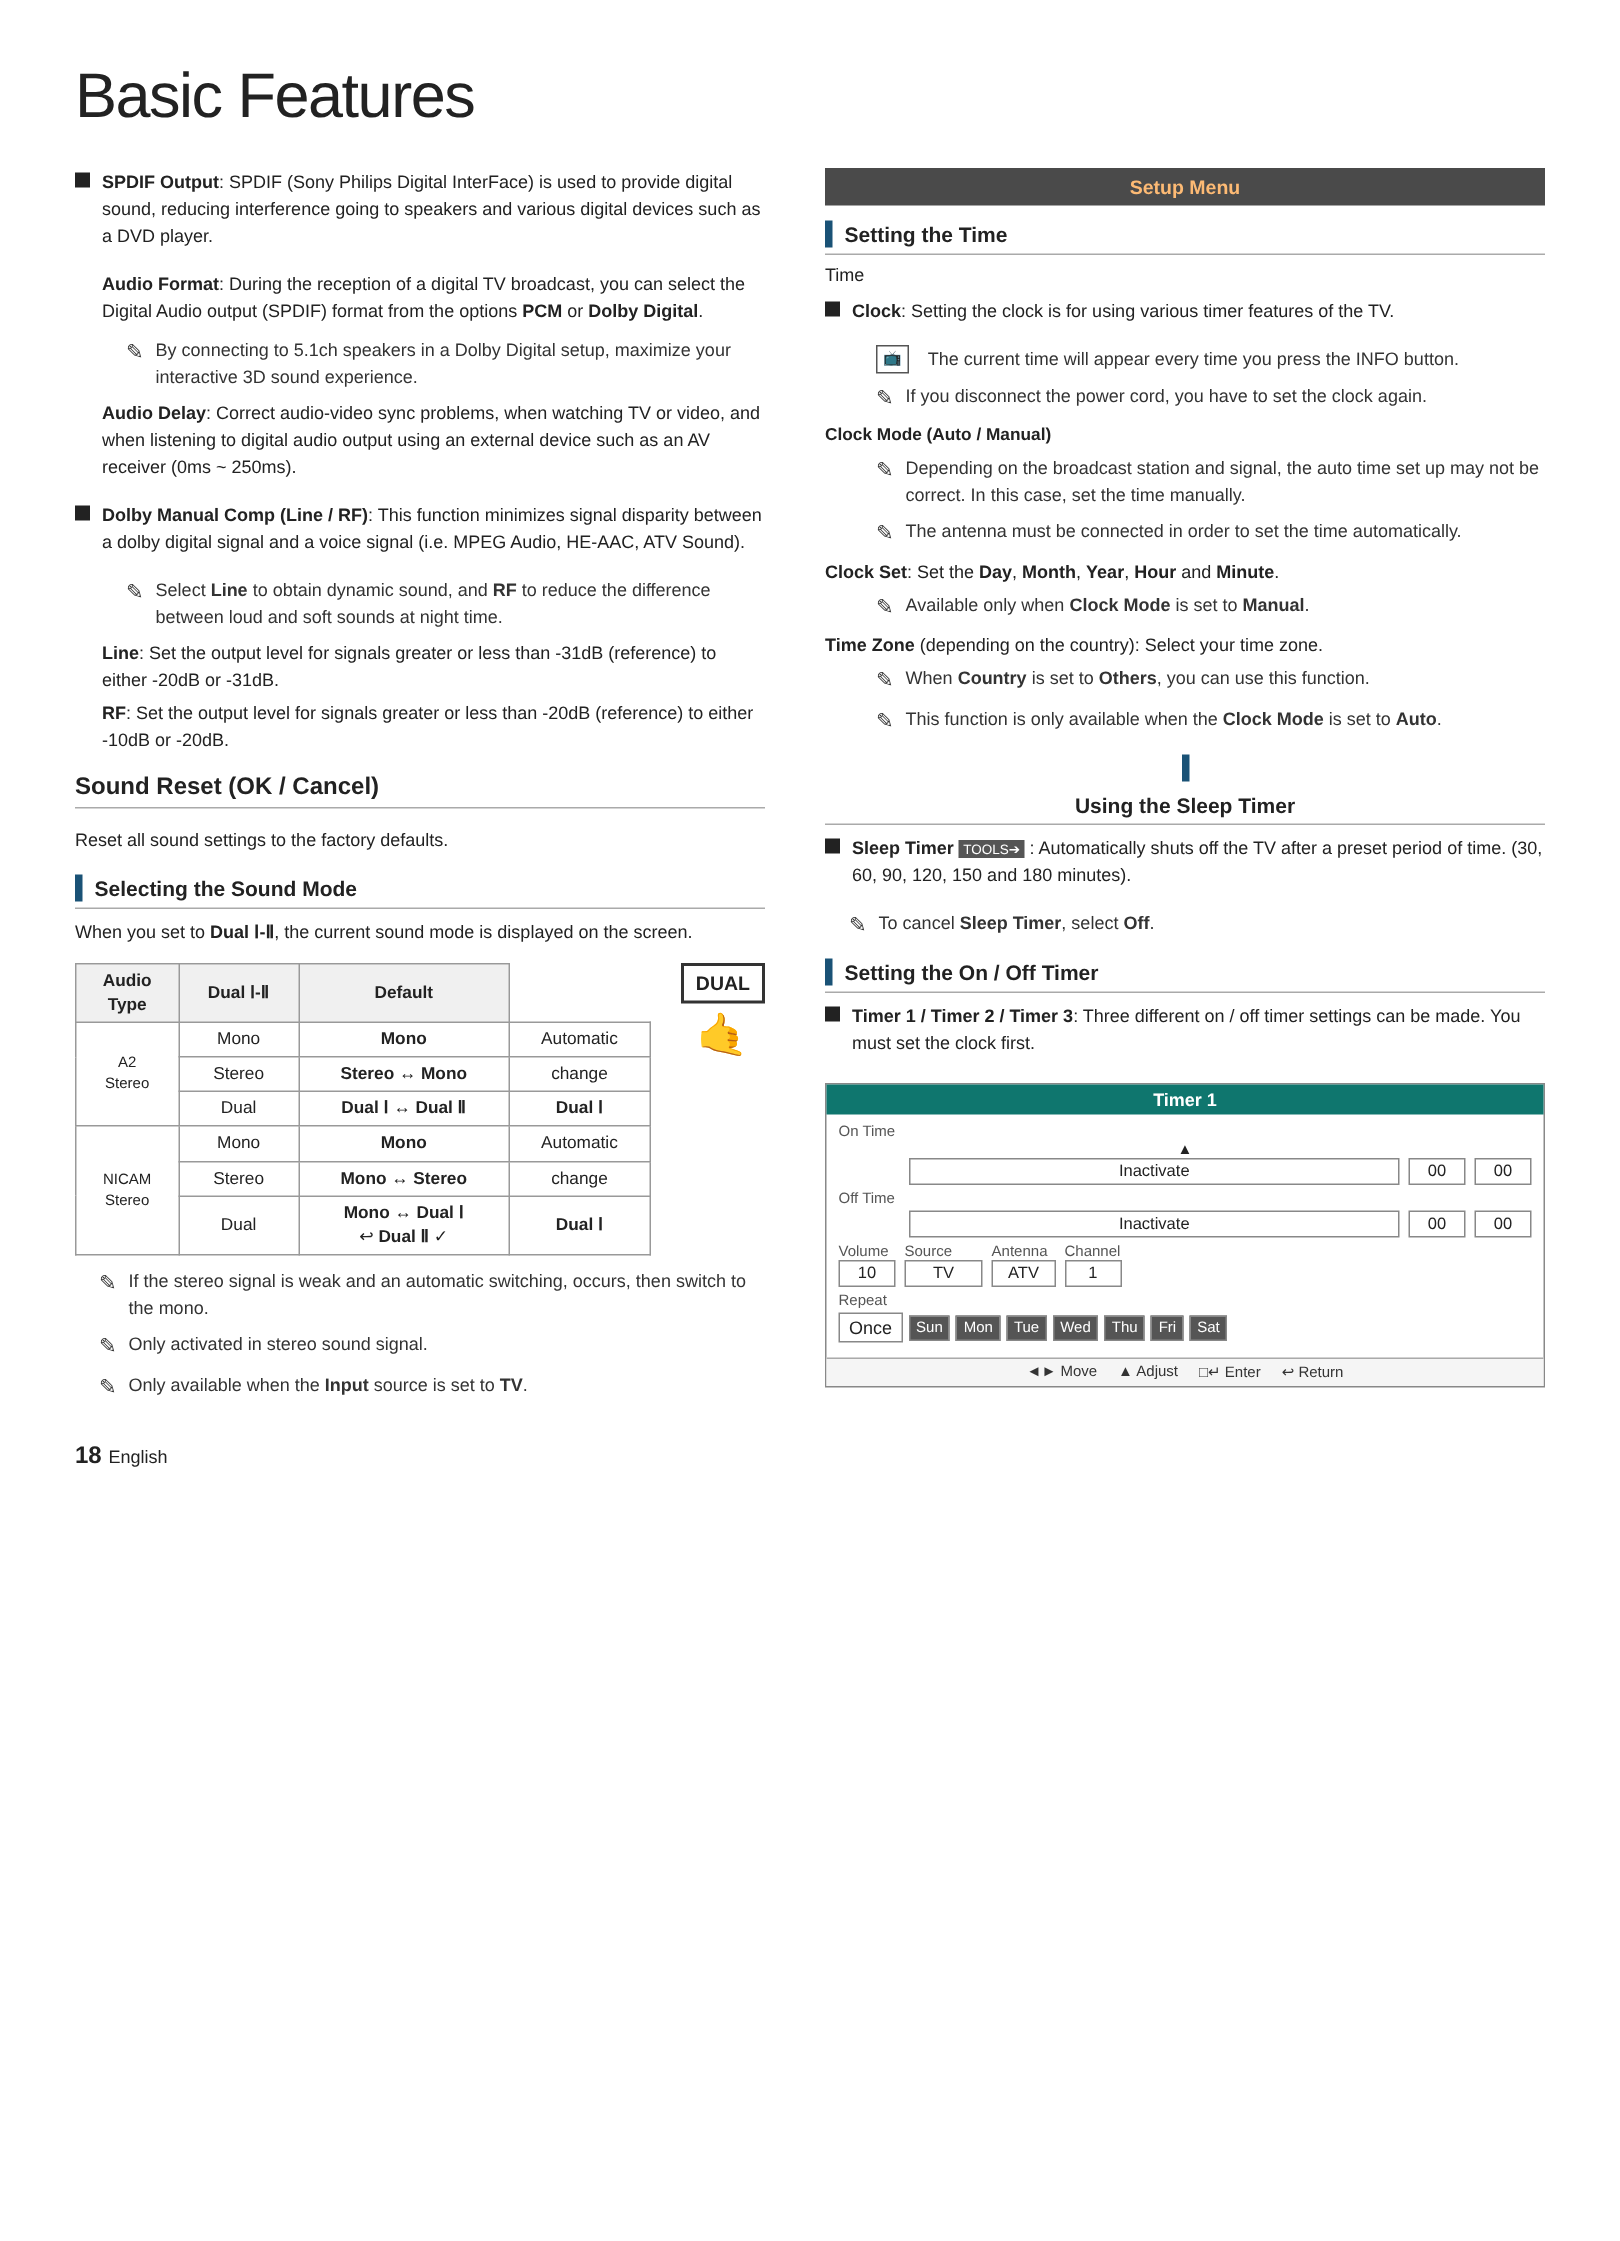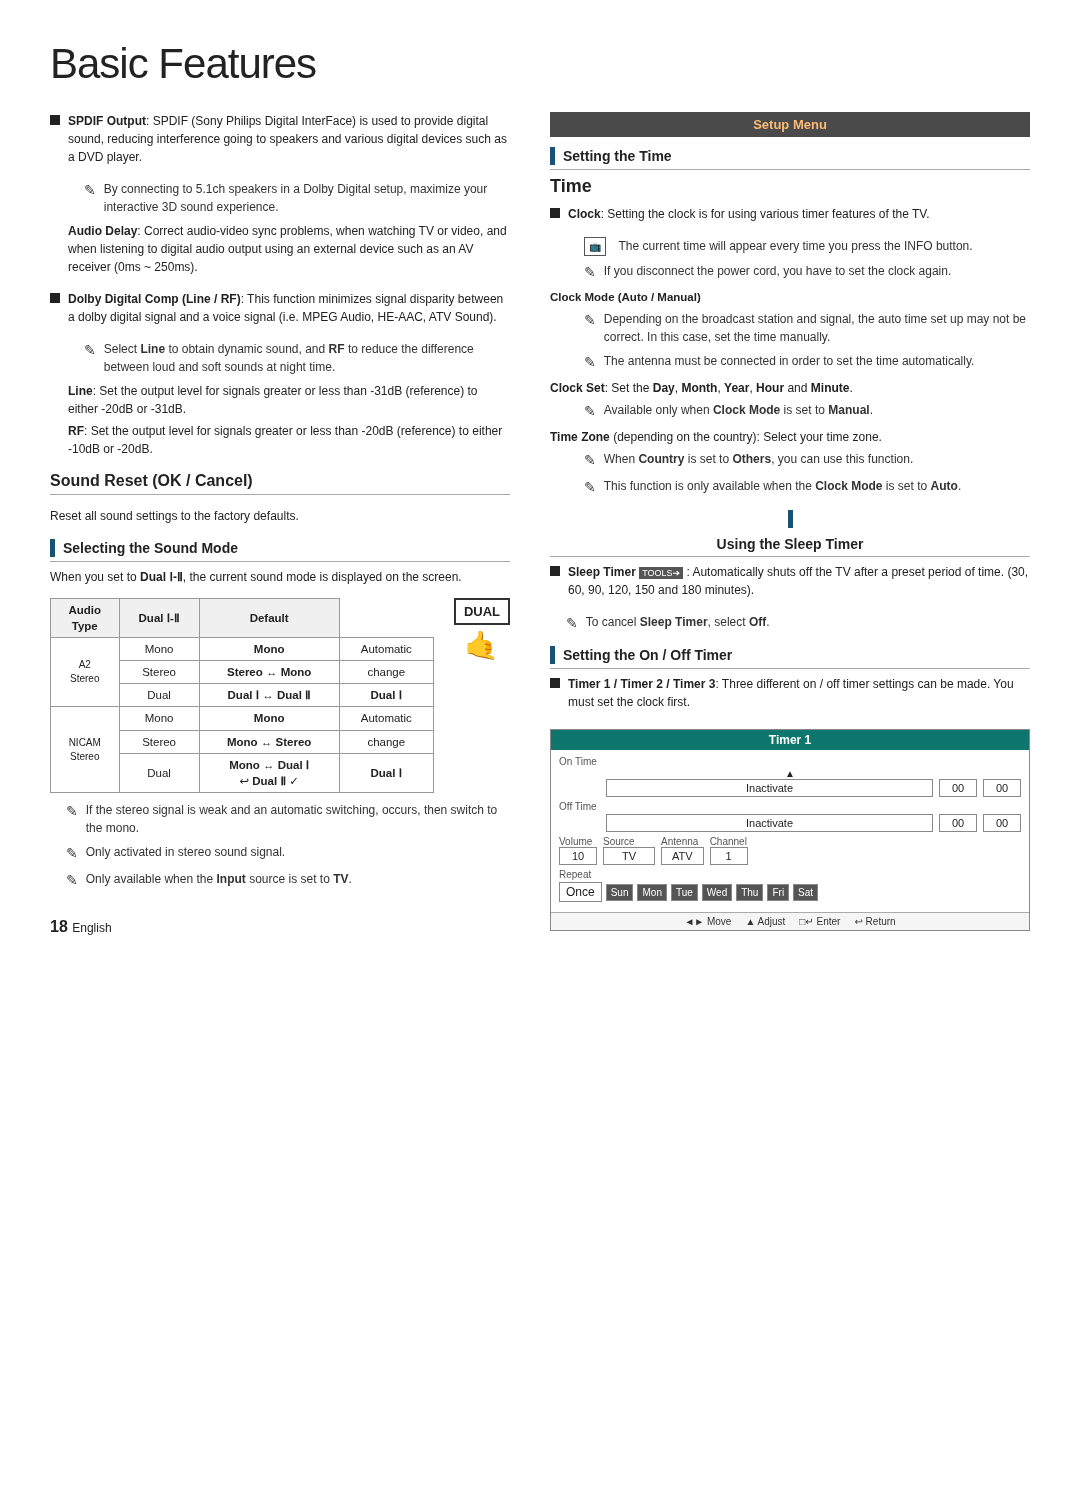--- a/index.html
+++ b/index.html
@@ -74,22 +74,22 @@
       border-bottom: 1px solid #aaa;
       padding-bottom: 4px;
     }
     .section-heading .heading-bar {
       width: 5px;
       height: 18px;
       background: #1a5276;
       flex-shrink: 0;
     }
     h2.subsection {
-      font-size: 18px;
-      font-weight: bold;
+      font-size: 12px;
+      font-weight: normal;
       margin-bottom: 8px;
       margin-top: 4px;
     }
     h3.subsub {
       font-size: 14px;
       font-weight: bold;
       margin-bottom: 12px;
       margin-top: 4px;
     }
     .indent { padding-left: 18px; }
@@ -228,37 +228,40 @@
   <div class="left-col">
 
     <div class="section-block">
       <div class="bullet-item">
         <span class="bullet-square"></span>
         <p>
           <span class="bold">SPDIF Output</span><span>: SPDIF (Sony Philips Digital InterFace) is used to provide digital sound, reducing interference going to speakers and various digital devices such as a DVD player.</span>
         </p>
       </div>
       <div class="indent">
+        <p>
+          <span class="bold">Audio Format</span><span>: During the reception of a digital TV broadcast, you can select the Digital Audio output (SPDIF) format from the options </span><span class="bold">PCM</span><span> or </span><span class="bold">Dolby Digital</span><span>.</span>
+        </p>
         <div class="note-item">
           <span class="note-icon">✎</span>
           <span>By connecting to 5.1ch speakers in a Dolby Digital setup, maximize your interactive 3D sound experience.</span>
         </div>
       </div>
       <div class="indent">
         <p>
           <span class="bold">Audio Delay</span><span>: Correct audio-video sync problems, when watching TV or video, and when listening to digital audio output using an external device such as an AV receiver (0ms ~ 250ms).</span>
         </p>
       </div>
     </div>
 
     <div class="section-block">
       <div class="bullet-item">
         <span class="bullet-square"></span>
         <p>
-          <span class="bold">Dolby Digital Comp (Line / RF)</span><span>: This function minimizes signal disparity between a dolby digital signal and a voice signal (i.e. MPEG Audio, HE-AAC, ATV Sound).</span>
+          <span class="bold">Dolby Manual Comp (Line / RF)</span><span>: This function minimizes signal disparity between a dolby digital signal and a voice signal (i.e. MPEG Audio, HE-AAC, ATV Sound).</span>
         </p>
       </div>
       <div class="indent">
         <div class="note-item">
           <span class="note-icon">✎</span>
           <span>Select <span class="bold">Line</span><span> to obtain dynamic sound, and </span><span class="bold">RF</span><span> to reduce the difference between loud and soft sounds at night time.</span></span>
         </div>
         <p style="margin-bottom:4px;">
           <span class="bold">Line</span><span>: Set the output level for signals greater or less than -31dB (reference) to either -20dB or -31dB.</span>
         </p>

